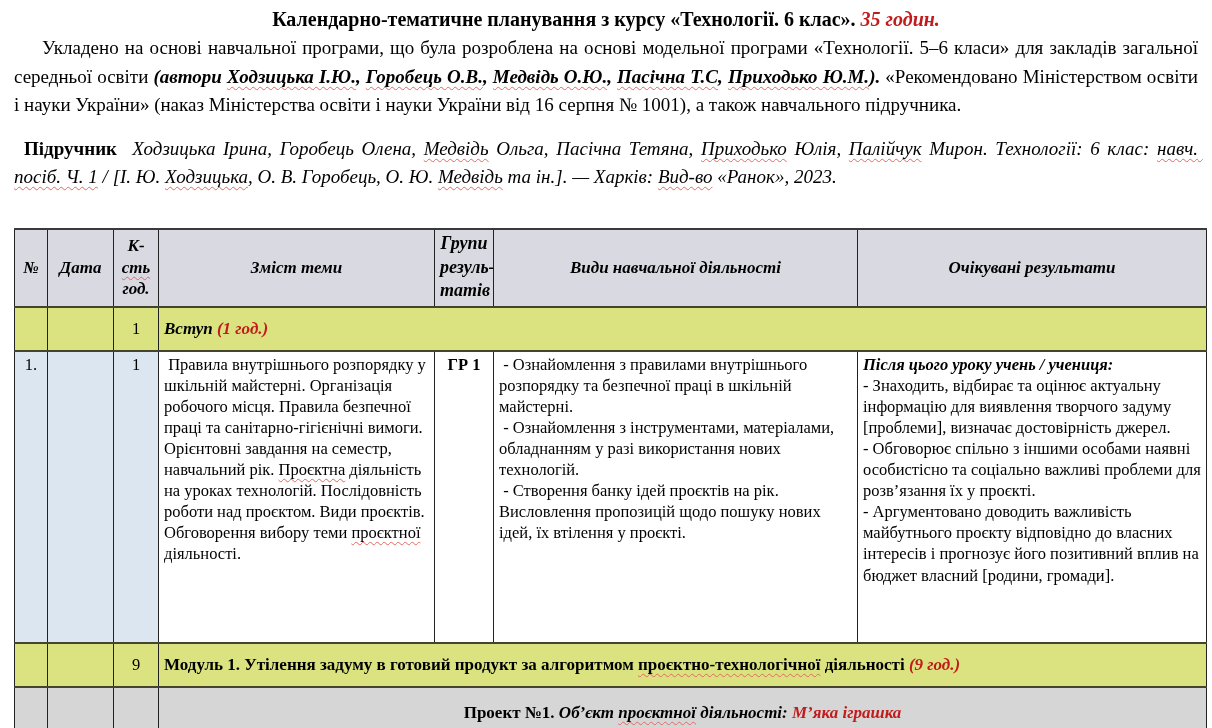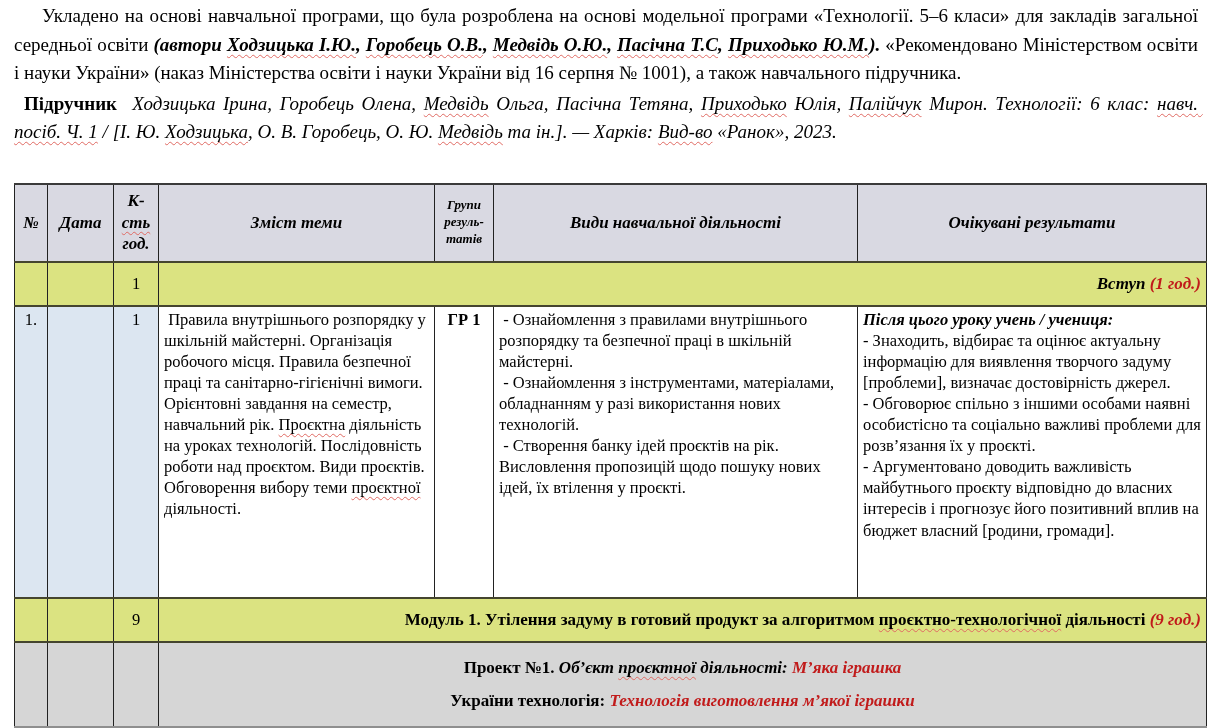--- a/index.html
+++ b/index.html
@@ -24,21 +24,21 @@
     font-size:20px;
     line-height:1.3;
   }
   .para{
     margin:0 14px;
     font-size:19px;
     line-height:1.5;
     text-align:justify;
   }
   .p1{text-indent:28px;margin-top:2px;}
-  .p2{text-indent:10px;margin-top:2px;}
+  .p2{text-indent:10px;margin-top:15px;}
 
   table.plan{
     table-layout:fixed;
     border-collapse:collapse;
     width:1192px;
     margin:36px 0 0 14px;
   }
   table.plan td{
     border:1px solid #222;
     padding:2px 5px;
@@ -51,49 +51,50 @@
     background:#d9d9e2;
     border-top:2px solid #3a3a3a;
     font-weight:700;
     font-style:italic;
     text-align:center;
     vertical-align:middle;
     height:72px;
     font-size:17px;
     white-space:pre-wrap;
   }
-  tr.hdr td.small{font-size:13px;line-height:1.3;}
+  tr.hdr td.small{font-size:18px;line-height:1.3;}
   tr.section td{
     background:#dbe381;
     border-top:2px solid #45452f;
     border-bottom:2px solid #45452f;
     vertical-align:middle;
     height:38px;
   }
-  tr.section td.merged{text-align:right;font-size:17px;}
+  tr.section td.merged{text-align:left;font-size:17px;}
   td.numcell{text-align:center;}
   tr.lesson td{height:286px;}
   tr.lesson td.shade{background:#dce6f1;}
   td.topic{font-weight:400;padding-left:7px;}
   td.acts{white-space:pre-wrap;}
   tr.project td{
     background:#d6d6d6;
     border-bottom:5px solid #8f8f8f;
     vertical-align:middle;
     height:64px;
   }
   tr.project td.merged{text-align:center;font-size:17px;}
   tr.project .line{margin:12px 0;}
   .results-cell{padding-left:8px;}
 </style>
 </head>
 <body>
 
 <div class="page">
 
+  <div class="title rich"><span class="b">Календарно-тематичне планування з курсу «Технології. 6 клас». </span><span class="b i r">35 годин.</span></div>
 
   <div class="para p1 rich"><span>Укладено на основі навчальної програми, що була розроблена на основі модельної програми «Технології. 5–6 класи» для закладів загальної середньої освіти </span><span class="b i">(автори </span><span class="b i w">Ходзицька І.Ю.</span><span class="b i">, </span><span class="b i w">Горобець О.В.</span><span class="b i">, </span><span class="b i w">Медвідь О.Ю.</span><span class="b i">, </span><span class="b i w">Пасічна Т.С</span><span class="b i">, </span><span class="b i w">Приходько Ю.М.</span><span class="b i">).</span><span> «Рекомендовано Міністерством освіти і науки України» (наказ Міністерства освіти і науки України від 16 серпня № 1001), а також навчального підручника.</span></div>
 
   <div class="para p2 rich"><span class="b">Підручник</span><span class="i">  Ходзицька Ірина, Горобець Олена, </span><span class="i w">Медвідь</span><span class="i"> Ольга, Пасічна Тетяна, </span><span class="i w">Приходько</span><span class="i"> Юлія, </span><span class="i w">Палійчук</span><span class="i"> Мирон. Технології: 6 клас: </span><span class="i w">навч. посіб. Ч. 1</span><span class="i"> / [І. Ю. </span><span class="i w">Ходзицька</span><span class="i">, О. В. Горобець, О. Ю. </span><span class="i w">Медвідь</span><span class="i"> та ін.]. — Харків: </span><span class="i w">Вид-во</span><span class="i"> «Ранок», 2023.</span></div>
 
   <table class="plan">
     <colgroup>
       <col style="width:33px">
       <col style="width:66px">
       <col style="width:45px">

